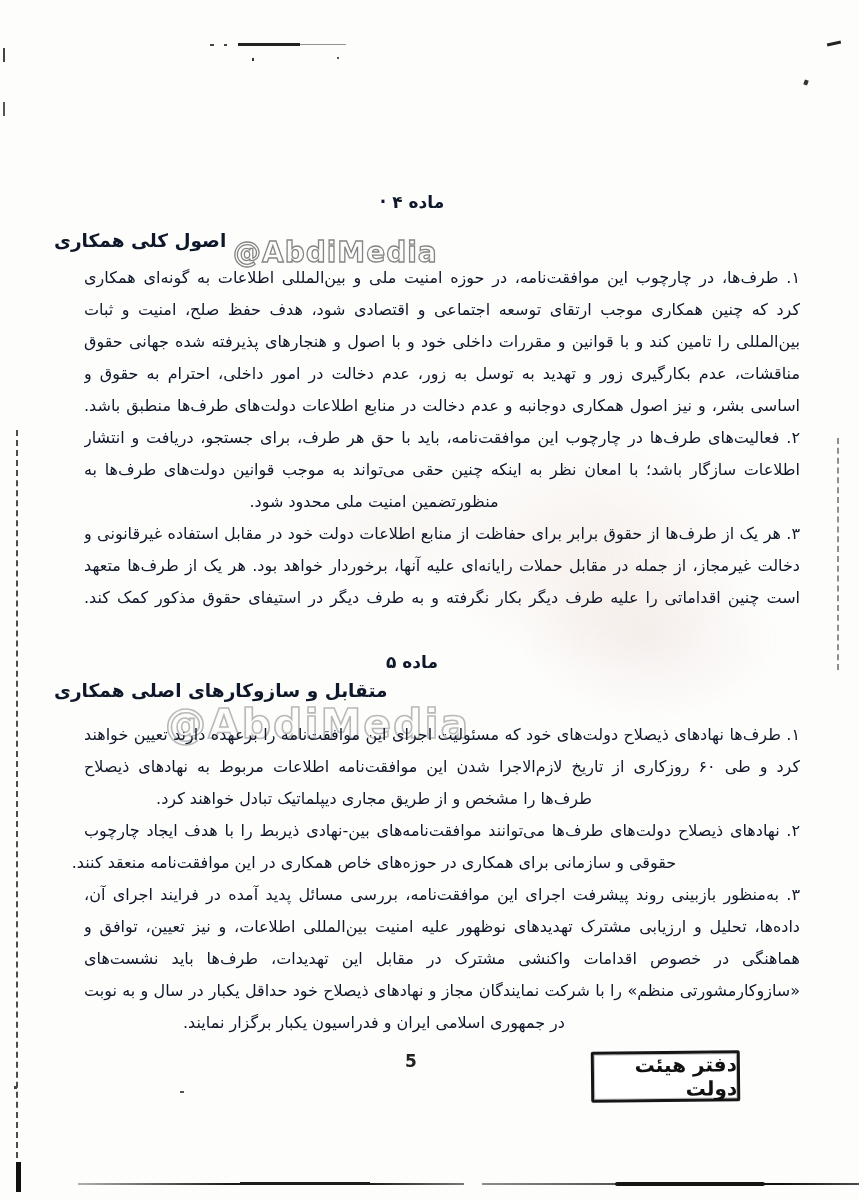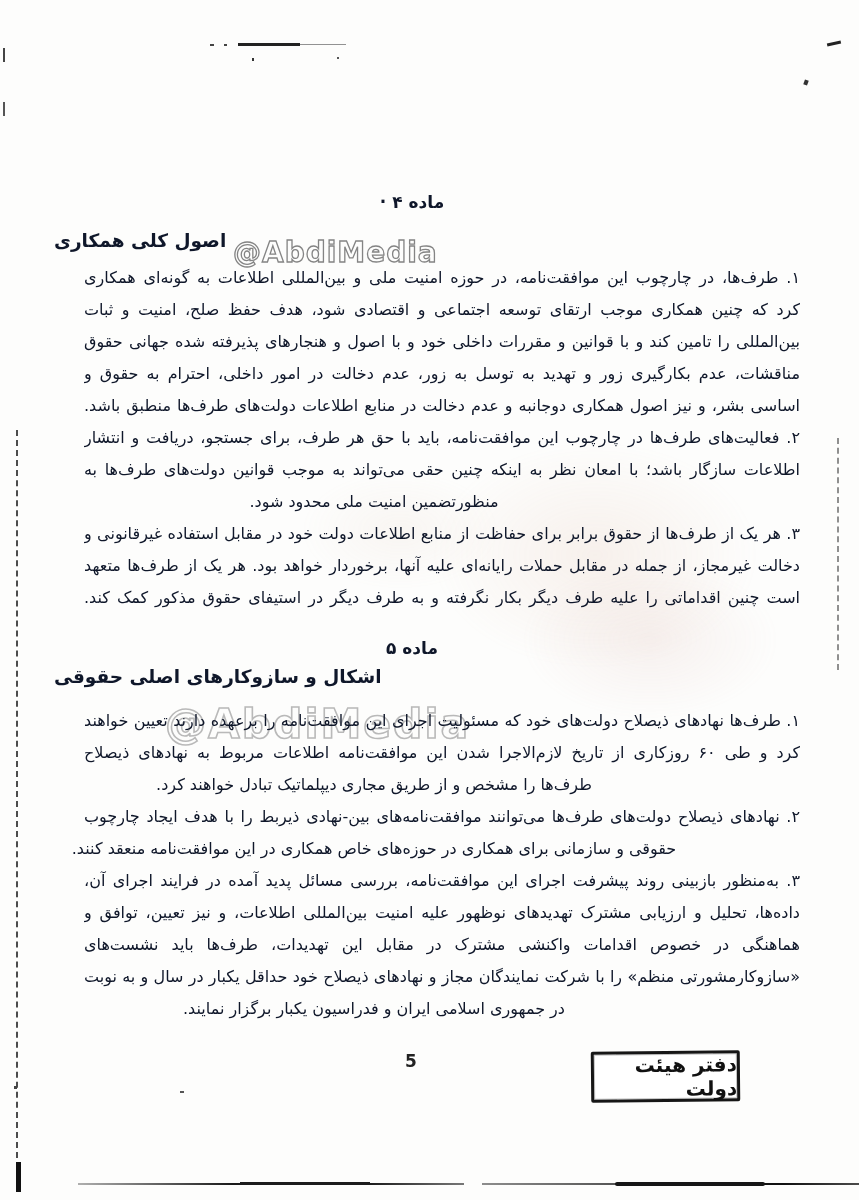--- a/index.html
+++ b/index.html
@@ -6,21 +6,21 @@
   body {
     width:859px; height:1200px; position:relative;
     background:#fdfdfc; overflow:hidden;
     font-family:"DejaVu Sans", sans-serif;
   }
   .page { position:absolute; inset:0; }
 
   
   .article { position:absolute; left:84px; right:59px; direction:rtl; color:#0f172a; }
   .article-0 { top:190px; }
-  .article-1 { top:636px; }
+  .article-1 { top:650px; }
   .article-label {
     text-align:center; transform:translateX(-30px);
     font-weight:bold; font-size:17px; line-height:24px;
   }
   .article-0 .article-label { height:38px; }
   .article-1 .article-label { height:28px; }
   .article-title {
     text-align:left; transform:translateX(-30px);
     font-weight:bold; font-size:18.5px; line-height:26px;
   }
@@ -119,21 +119,21 @@
           <div class="line line-center">منظورتضمین امنیت ملی محدود شود.</div>
         </div>
         <div class="paragraph">
           <div class="line line-full">۳. هر یک از طرف‌ها از حقوق برابر برای حفاظت از منابع اطلاعات دولت خود در مقابل استفاده غیرقانونی و</div>
           <div class="line line-full">دخالت غیرمجاز، از جمله در مقابل حملات رایانه‌ای علیه آنها، برخوردار خواهد بود. هر یک از طرف‌ها متعهد</div>
           <div class="line line-full">است چنین اقداماتی را علیه طرف دیگر بکار نگرفته و به طرف دیگر در استیفای حقوق مذکور کمک کند.</div>
         </div>
       </div>
       <div class="article article-1">
         <div class="article-label">ماده ۵</div>
-        <div class="article-title">اشکال و سازوکارهای اصلی حقوقی</div>
+        <div class="article-title">متقابل و سازوکارهای اصلی همکاری</div>
         <div class="paragraph">
           <div class="line line-full">۱. طرف‌ها نهادهای ذیصلاح دولت‌های خود که مسئولیت اجرای این موافقت‌نامه را برعهده دارند تعیین خواهند</div>
           <div class="line line-full">کرد و طی ۶۰ روزکاری از تاریخ لازم‌الاجرا شدن این موافقت‌نامه اطلاعات مربوط به نهادهای ذیصلاح دولت‌های</div>
           <div class="line line-center">طرف‌ها را مشخص و از طریق مجاری دیپلماتیک تبادل خواهند کرد.</div>
         </div>
         <div class="paragraph">
           <div class="line line-full">۲. نهادهای ذیصلاح دولت‌های طرف‌ها می‌توانند موافقت‌نامه‌های بین-نهادی ذیربط را با هدف ایجاد چارچوب</div>
           <div class="line line-center">حقوقی و سازمانی برای همکاری در حوزه‌های خاص همکاری در این موافقت‌نامه منعقد کنند.</div>
         </div>
         <div class="paragraph">

